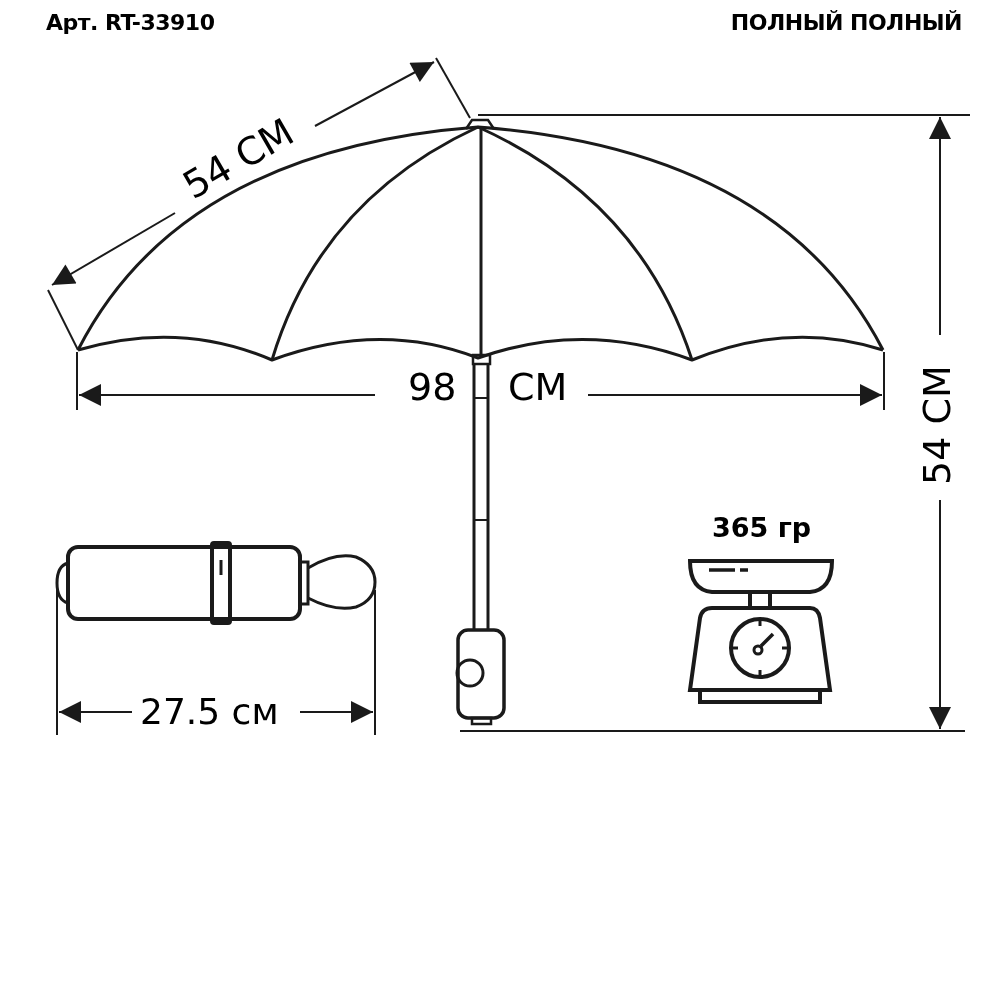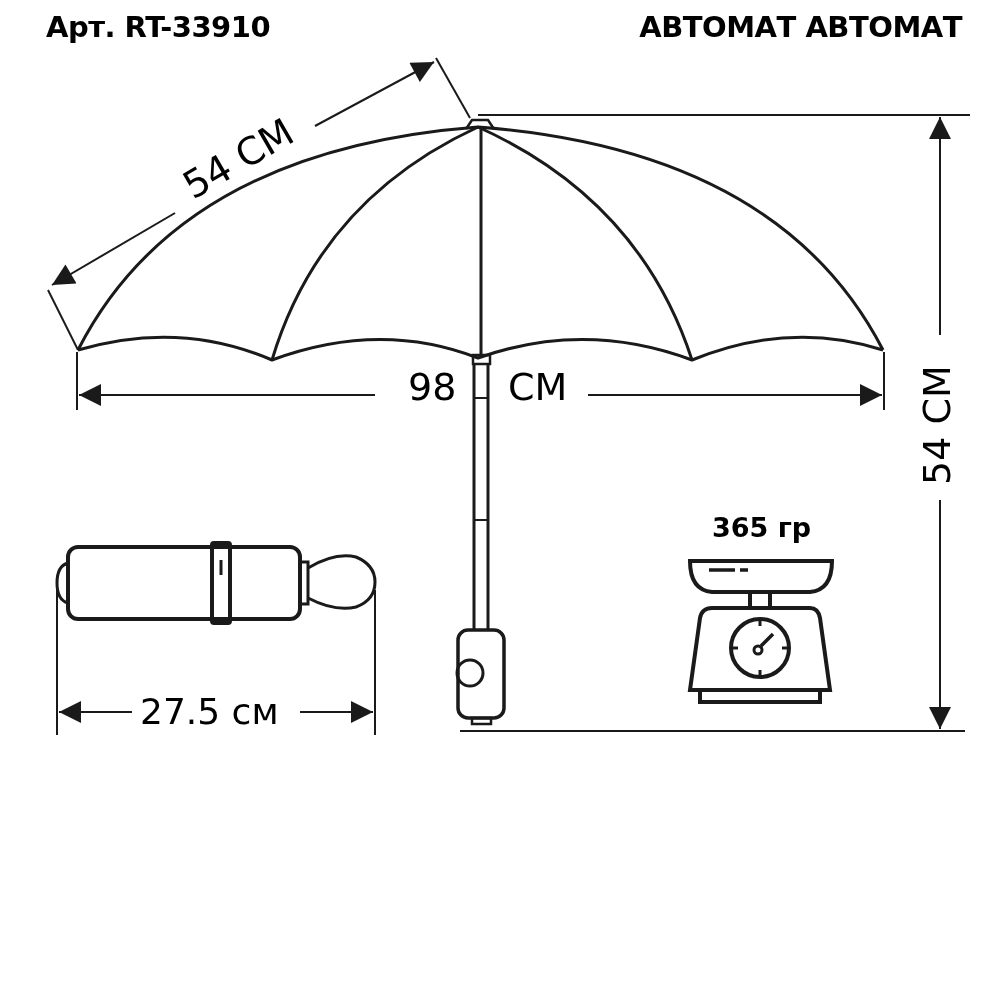--- a/index.html
+++ b/index.html
@@ -1,28 +1,28 @@
 <!DOCTYPE html>
 <html><head>
 <meta charset="utf-8">
 <style>
   html, body { margin: 0; padding: 0; background: #ffffff; }
   body { width: 1000px; height: 1000px; position: relative; overflow: hidden; font-family: "DejaVu Sans", sans-serif; }
-  .hdr { position: absolute; top: 10px; font-weight: bold; font-size: 29px; color: #000; font-family: "DejaVu Sans", sans-serif; letter-spacing: -0.5px; }
+  .hdr { position: absolute; top: 10px; font-weight: bold; font-size: 22px; color: #000; font-family: "DejaVu Sans", sans-serif; letter-spacing: -0.5px; }
   #article { left: 46px; }
   #type { right: 38px; }
   svg { position: absolute; left: 0; top: 0; }
   .lbl { font-family: "DejaVu Sans", sans-serif; fill: #000; }
   .ln { stroke: #1a1a1a; fill: none; }
 </style>
 </head>
 <body>
 
 <div id="article" class="hdr">Арт. RT-33910</div>
-<div id="type" class="hdr">АВТОМАТ АВТОМАТ</div>
+<div id="type" class="hdr">ПОЛНЫЙ ПОЛНЫЙ</div>
 
 <svg width="1000" height="1000" viewBox="0 0 1000 1000">
   <defs>
     <marker id="arr" viewBox="0 0 10 10" refX="10" refY="5" markerWidth="10" markerHeight="10" markerUnits="userSpaceOnUse" orient="auto">
       <path d="M0,0 L10,5 L0,10 z" fill="#1a1a1a"></path>
     </marker>
     <marker id="arrBig" viewBox="0 0 10 10" refX="10" refY="5" markerWidth="26" markerHeight="22" markerUnits="userSpaceOnUse" orient="auto">
       <path d="M0,0 L10,5 L0,10 z" fill="#1a1a1a"></path>
     </marker>
   </defs>

